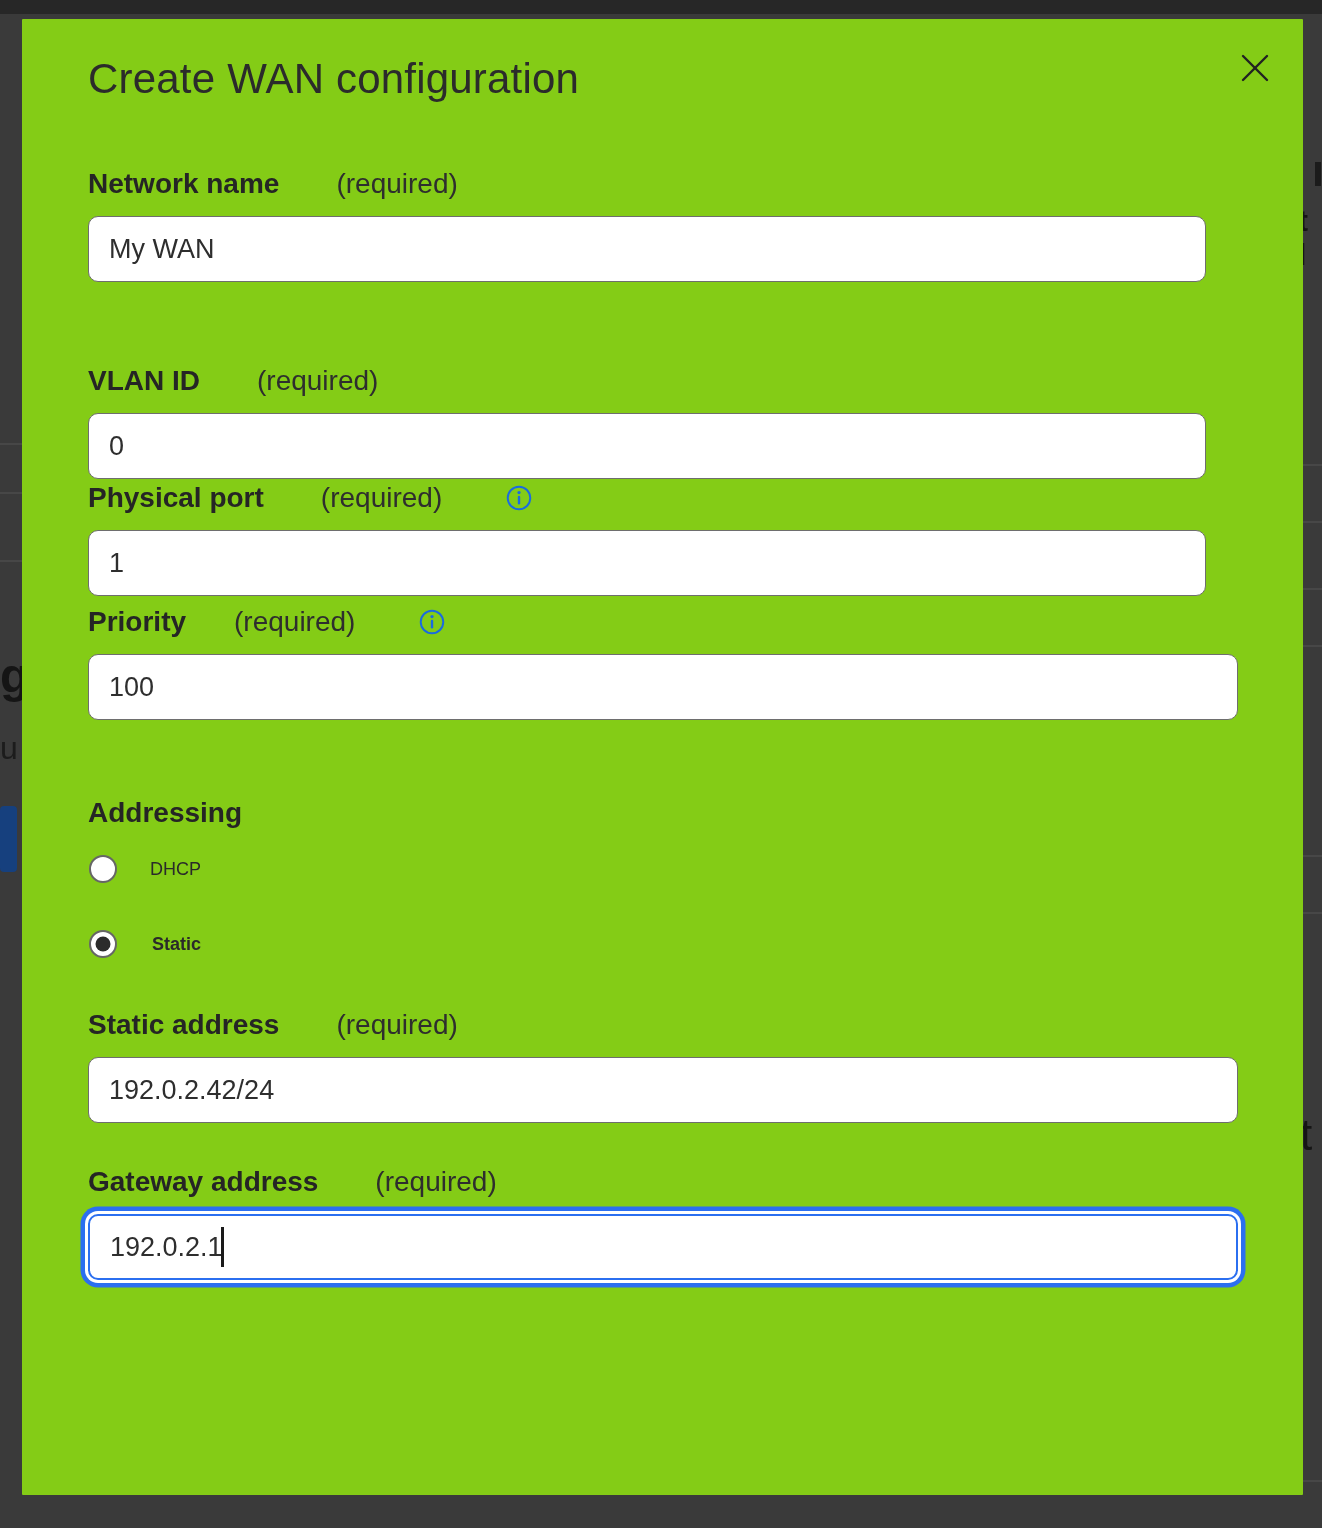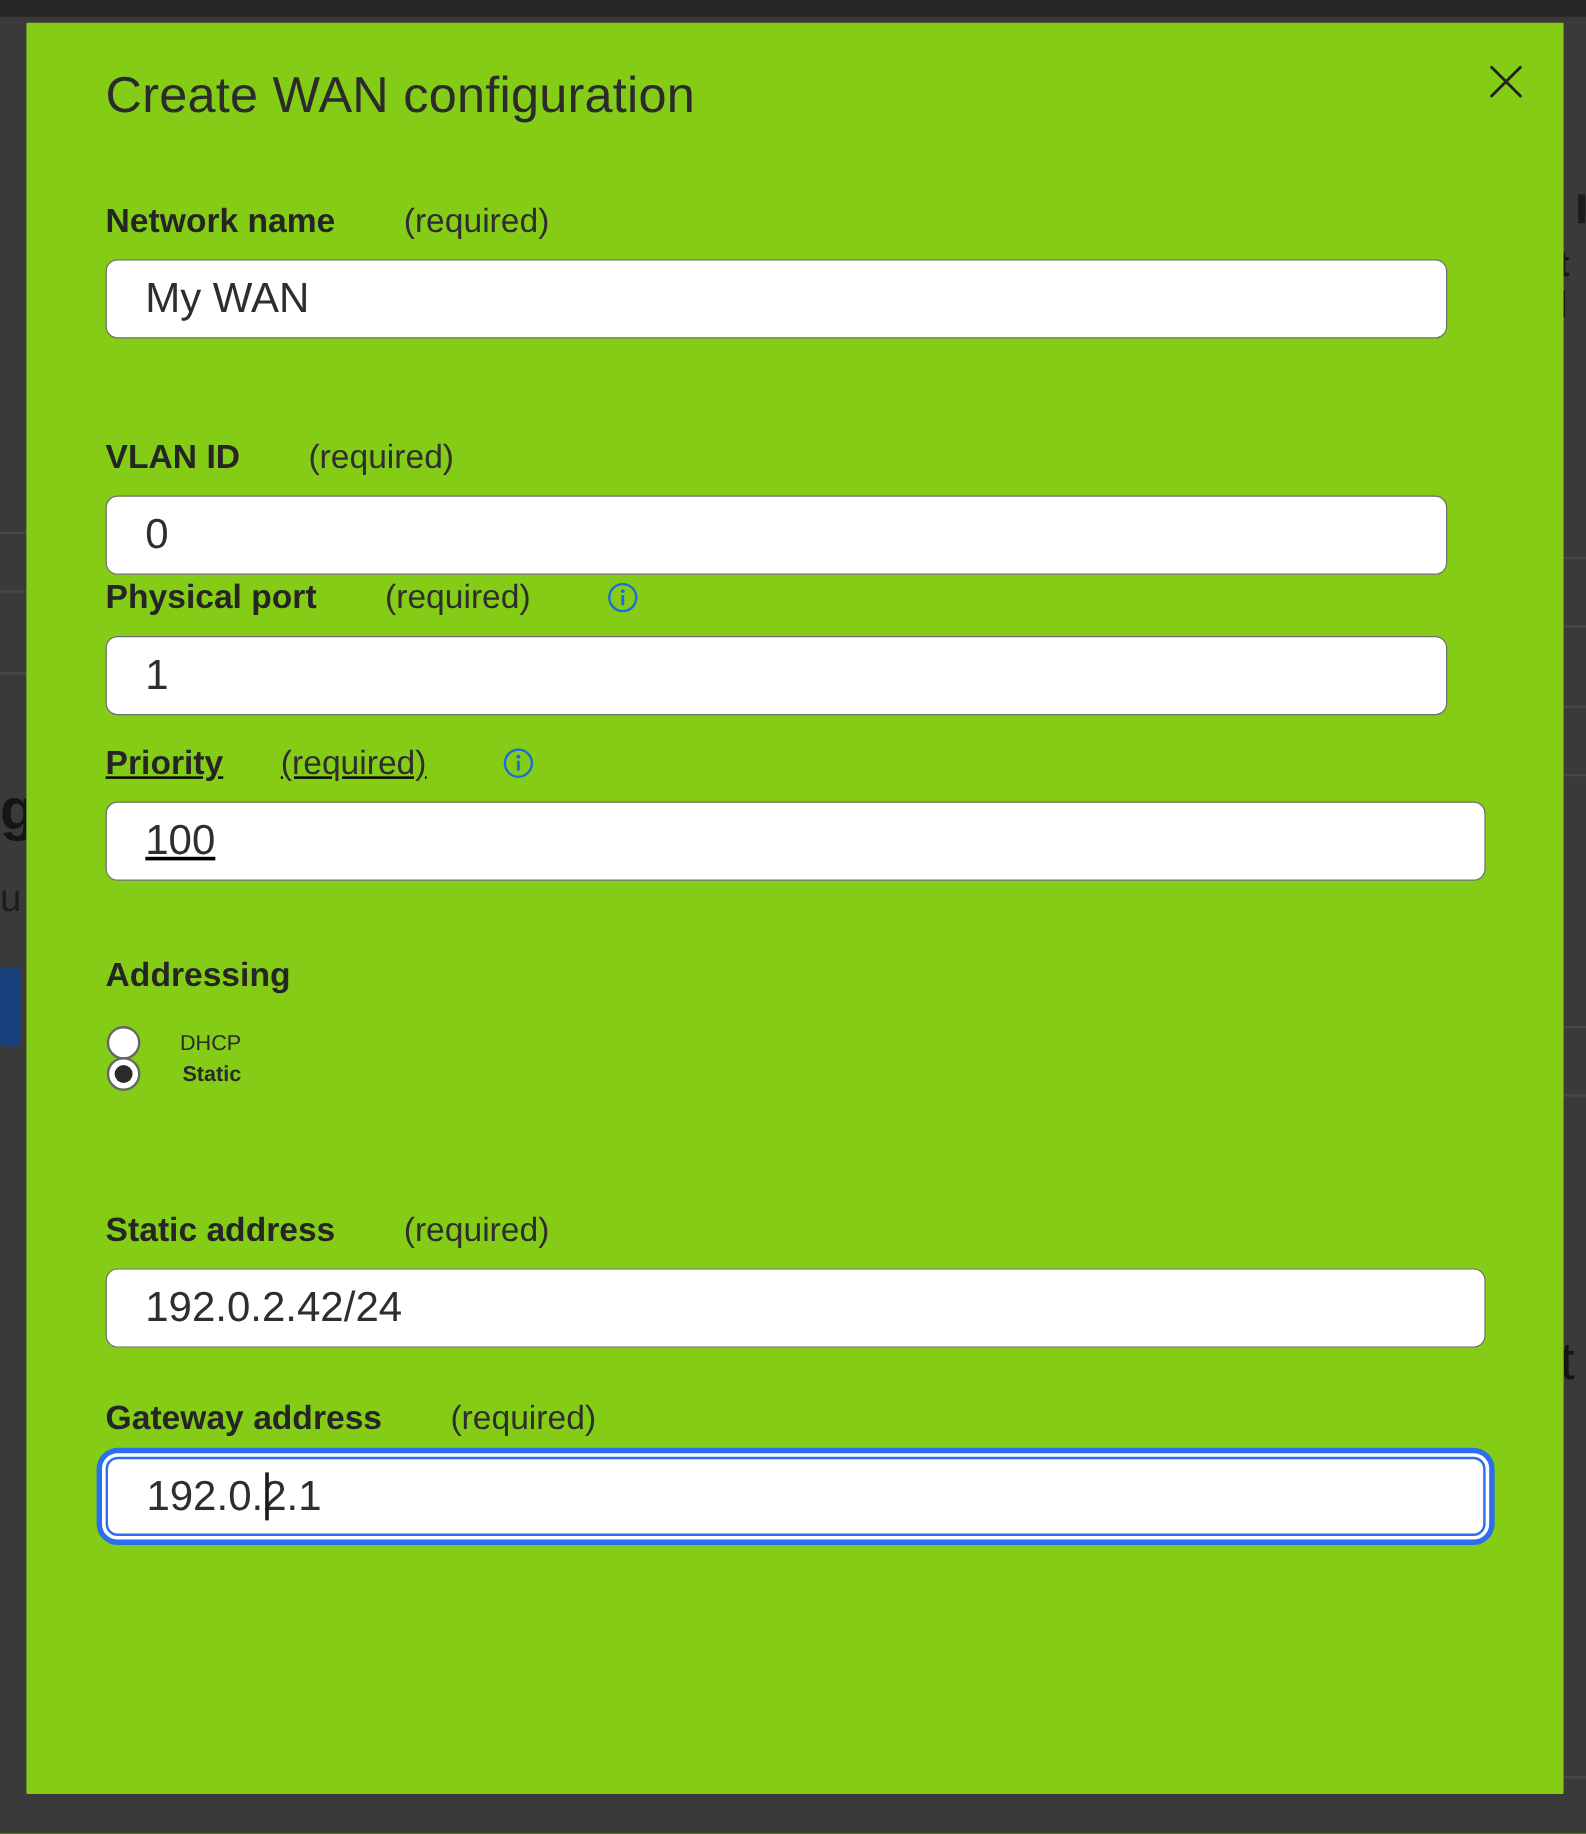--- a/index.html
+++ b/index.html
@@ -68,50 +68,50 @@
   .field-label .req.nospace { margin-left: 0; }
   .info-icon { margin-left: 16px; display: inline-flex; cursor: pointer; }
 
   .text-input {
     display: block;
     height: 66px;
     border: 1.5px solid #6e6e6e;
     border-radius: 10px;
     background: #fff;
     font-family: "Liberation Sans", sans-serif;
-    font-size: 35px; color: #2e2e2e;
-    padding: 0 32px;
+    font-size: 27px; color: #2e2e2e;
+    padding: 0 20px;
     outline: none;
   }
   .w-narrow { width: 1118px; }
   .w-wide { width: 1150px; }
 
   .f-network { top: 148px; }
   .f-network .text-input { margin-top: 15px; }
   .f-vlan { top: 305px; margin-top: 40px; }
   .f-vlan .text-input { margin-top: 15px; }
   .f-physical { top: 462px; }
   .f-physical .text-input { margin-top: 15px; }
-  .f-priority { top: 600px; text-decoration: underline; }
+  .f-priority { top: 586px; }
   .f-priority .text-input { margin-top: 15px; }
   .f-staticaddr { top: 989px; }
   .f-staticaddr .text-input { margin-top: 15px; }
   .f-gateway { top: 1146px; }
 
   .addressing-title {
     position: absolute; left: 66px; top: 778px;
     font-size: 28px; font-weight: 700; color: #252525;
   }
   .radio-row {
     position: absolute; left: 67px;
     display: flex; align-items: center;
     cursor: pointer;
   }
   .radio-row.dhcp { top: 836px; }
-  .radio-row.static { top: 862px; }
+  .radio-row.static { top: 911px; }
   .radio-circle {
     width: 28px; height: 28px; border-radius: 50%;
     border: 2px solid #666666; background: #fff;
     position: relative; flex: 0 0 auto;
   }
   .radio-circle.selected::after {
     content: ""; position: absolute;
     left: 50%; top: 50%; transform: translate(-50%, -50%);
     width: 15px; height: 15px; border-radius: 50%;
     background: #2b2b2b;

